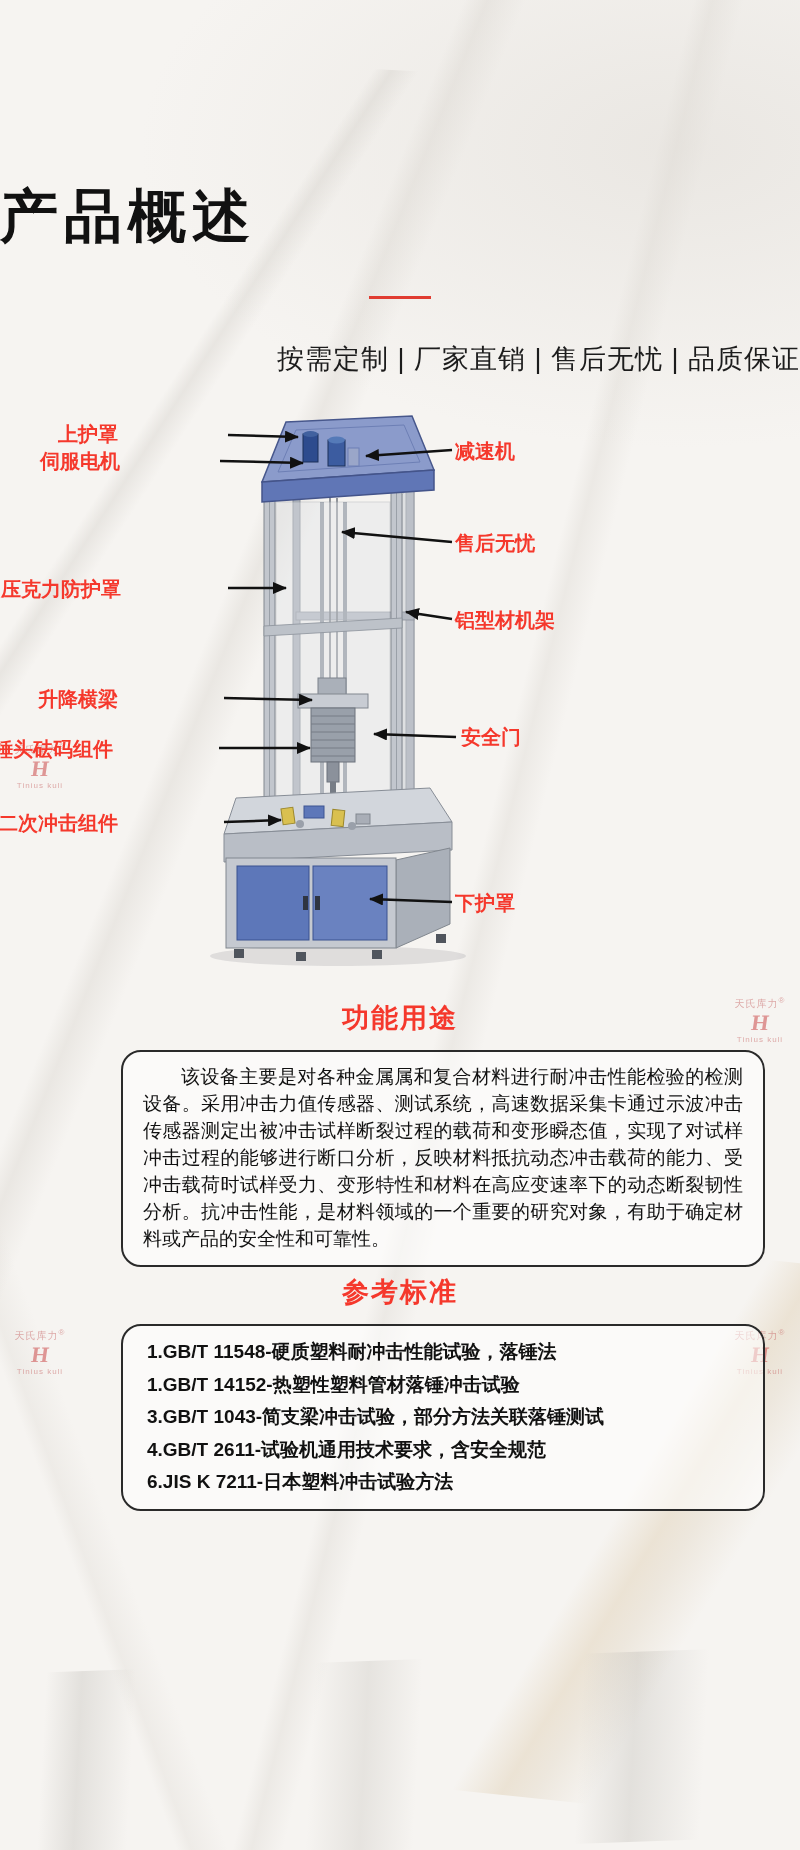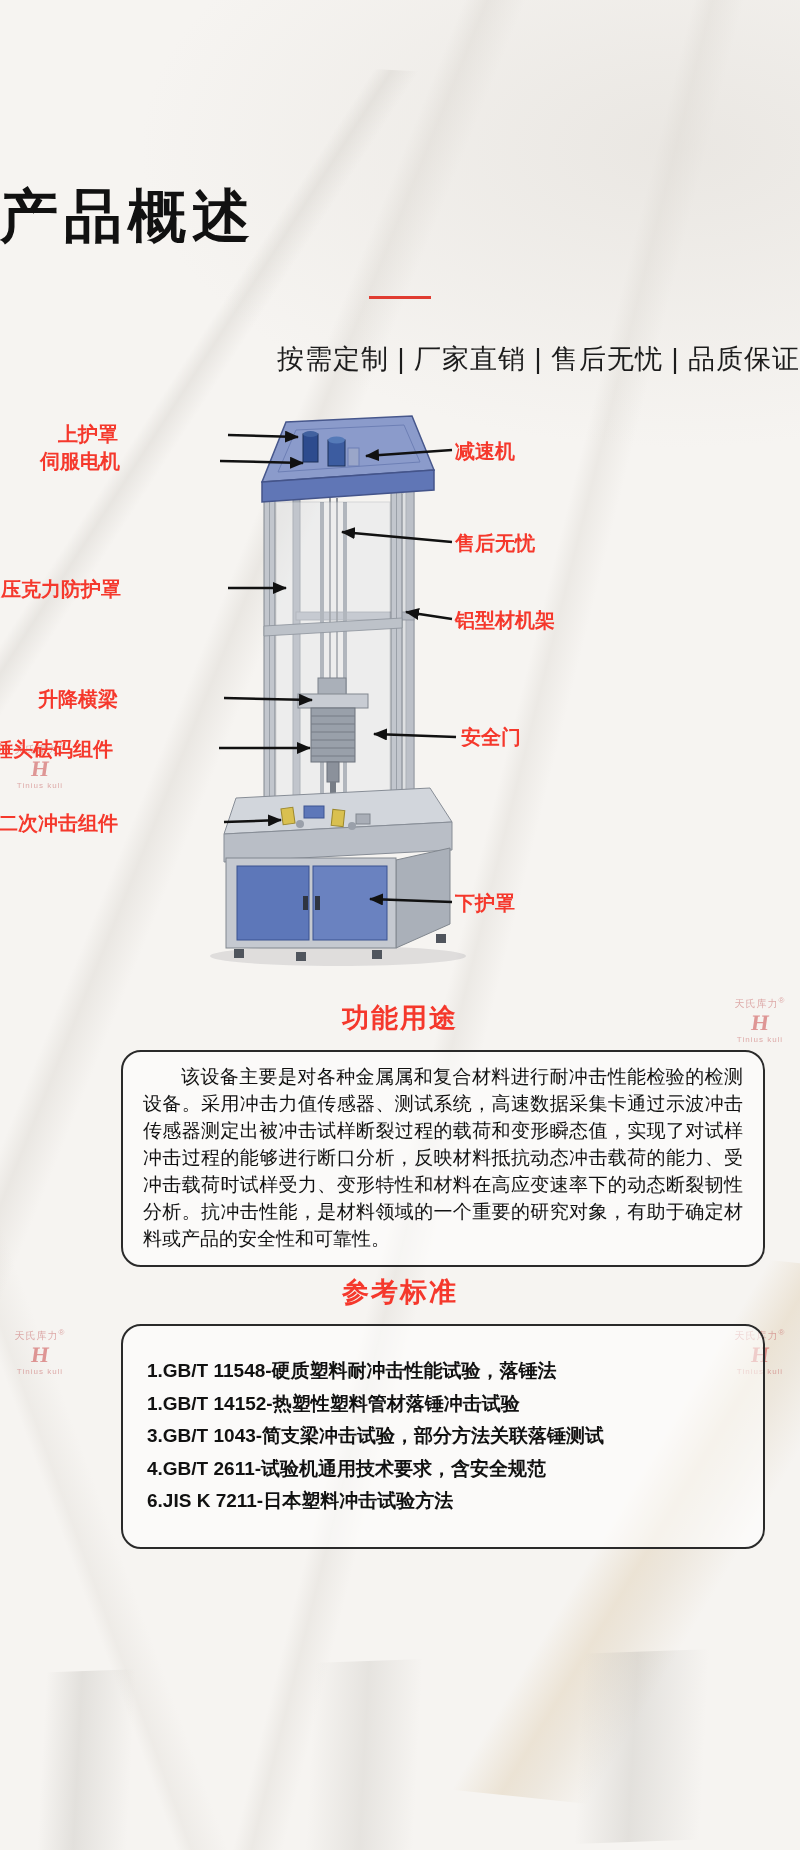--- a/index.html
+++ b/index.html
@@ -40,21 +40,21 @@
     font-family:"Liberation Serif","DejaVu Serif",serif;transform:skewX(-8deg);}
   .wm-en{font-size:8px;color:#c96b6b;letter-spacing:1px;}
 
   .sec-heading{position:absolute;left:0;right:0;margin:0;text-align:center;
     font-size:27px;font-weight:800;color:#f5382c;letter-spacing:2px;}
   .tbox{position:absolute;left:78px;width:644px;box-sizing:border-box;
     border:2px solid #2a2a2a;border-radius:20px;background:rgba(255,255,255,.55);
     color:#111;margin-left:43px;}
   .tbox p{margin:0;padding:12px 20px;font-size:19px;line-height:1.42;
     text-align:justify;text-indent:2em;}
-  .standards{padding:29px 24px;}
+  .standards{padding:10px 24px;}
   .std-item{font-size:19px;font-weight:700;line-height:1.4;padding:3px 0;white-space:nowrap;}
 </style>
 </head>
 <body>
 
 <div class="page">
   <div class="vein vein-c"></div>
   <div class="vein vein-a"></div>
   <div class="vein vein-b"></div>
 

